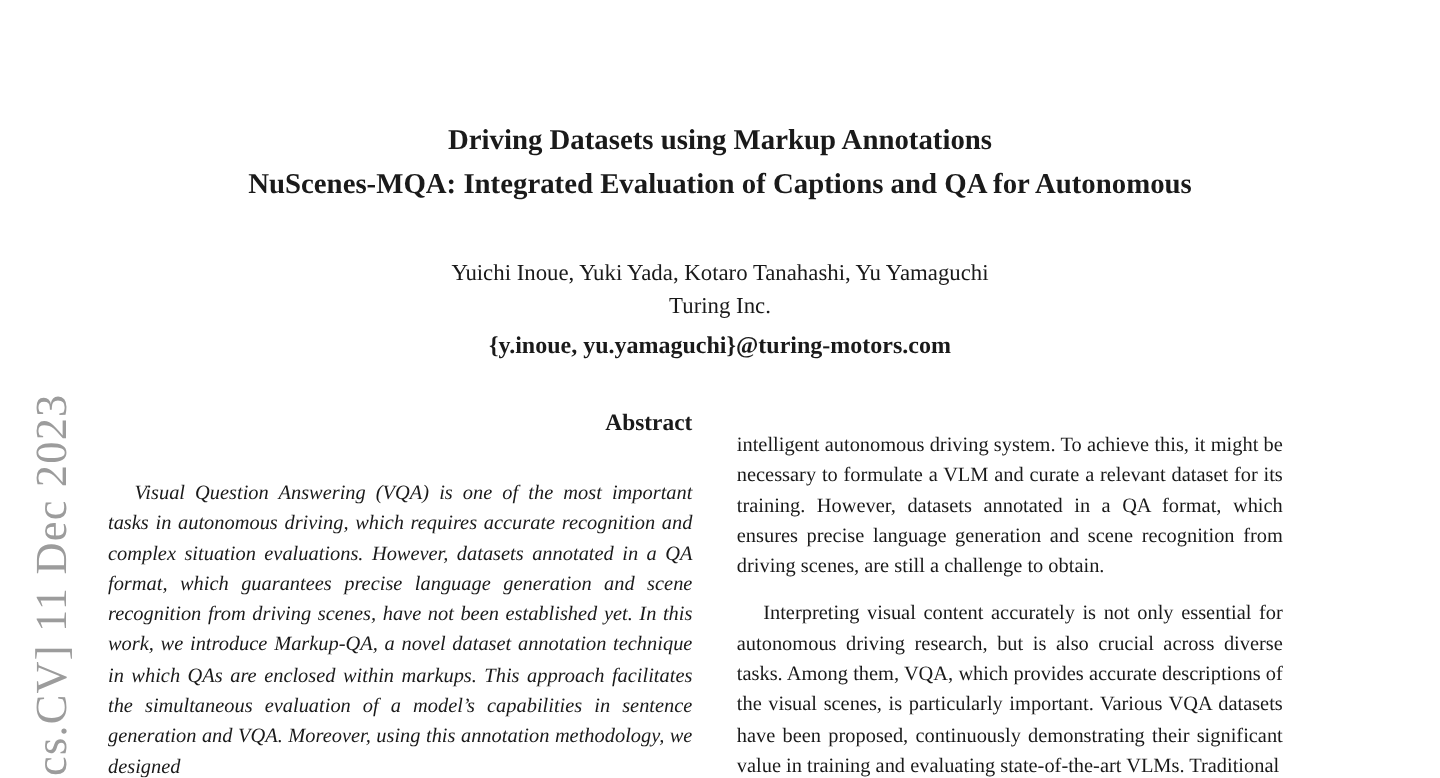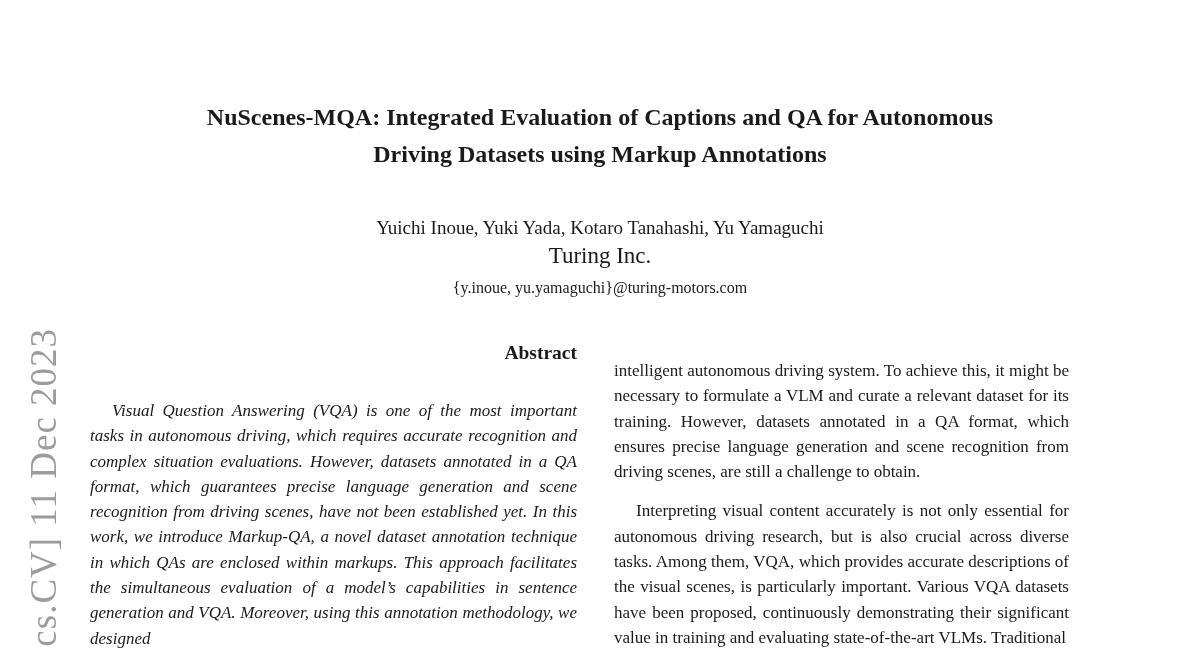--- a/index.html
+++ b/index.html
@@ -49,27 +49,28 @@
     top: 214px;
     left: 0;
     width: 1200px;
     text-align: center;
   }
   .authors {
     font-size: 19px;
     line-height: 28px;
   }
   .affiliation {
-    font-size: 23px;
+    font-size: 19px;
     line-height: 28px;
   }
   .email {
-    font-size: 16px;
+    font-size: 20px;
     line-height: 22px;
     margin-top: 7px;
+    font-weight: bold;
   }
   
   .col {
     position: absolute;
     top: 341px;
     text-align: justify;
     font-size: 17px;
     line-height: 25.3px;
     hyphens: auto;
     -webkit-hyphens: auto;
@@ -103,22 +104,22 @@
   }
 </style>
 </head>
 <body style="color: rgb(26, 26, 26); background: rgb(255, 255, 255);">
 
 <div class="page">
 
   <div class="watermark" style="color: rgb(156, 156, 156);">[cs.CV] 11 Dec 2023</div>
 
   <div class="title">
+    <div>Driving Datasets using Markup Annotations</div>
     <div>NuScenes-MQA: Integrated Evaluation of Captions and QA for Autonomous</div>
-    <div>Driving Datasets using Markup Annotations</div>
   </div>
 
   <div class="author-block">
     <div class="authors">Yuichi Inoue, Yuki Yada, Kotaro Tanahashi, Yu Yamaguchi</div>
     <div class="affiliation">Turing Inc.</div>
     <div class="email">{y.inoue, yu.yamaguchi}@turing-motors.com</div>
   </div>
 
   <div class="col col-left">
     <h2 class="section-heading">Abstract</h2>

